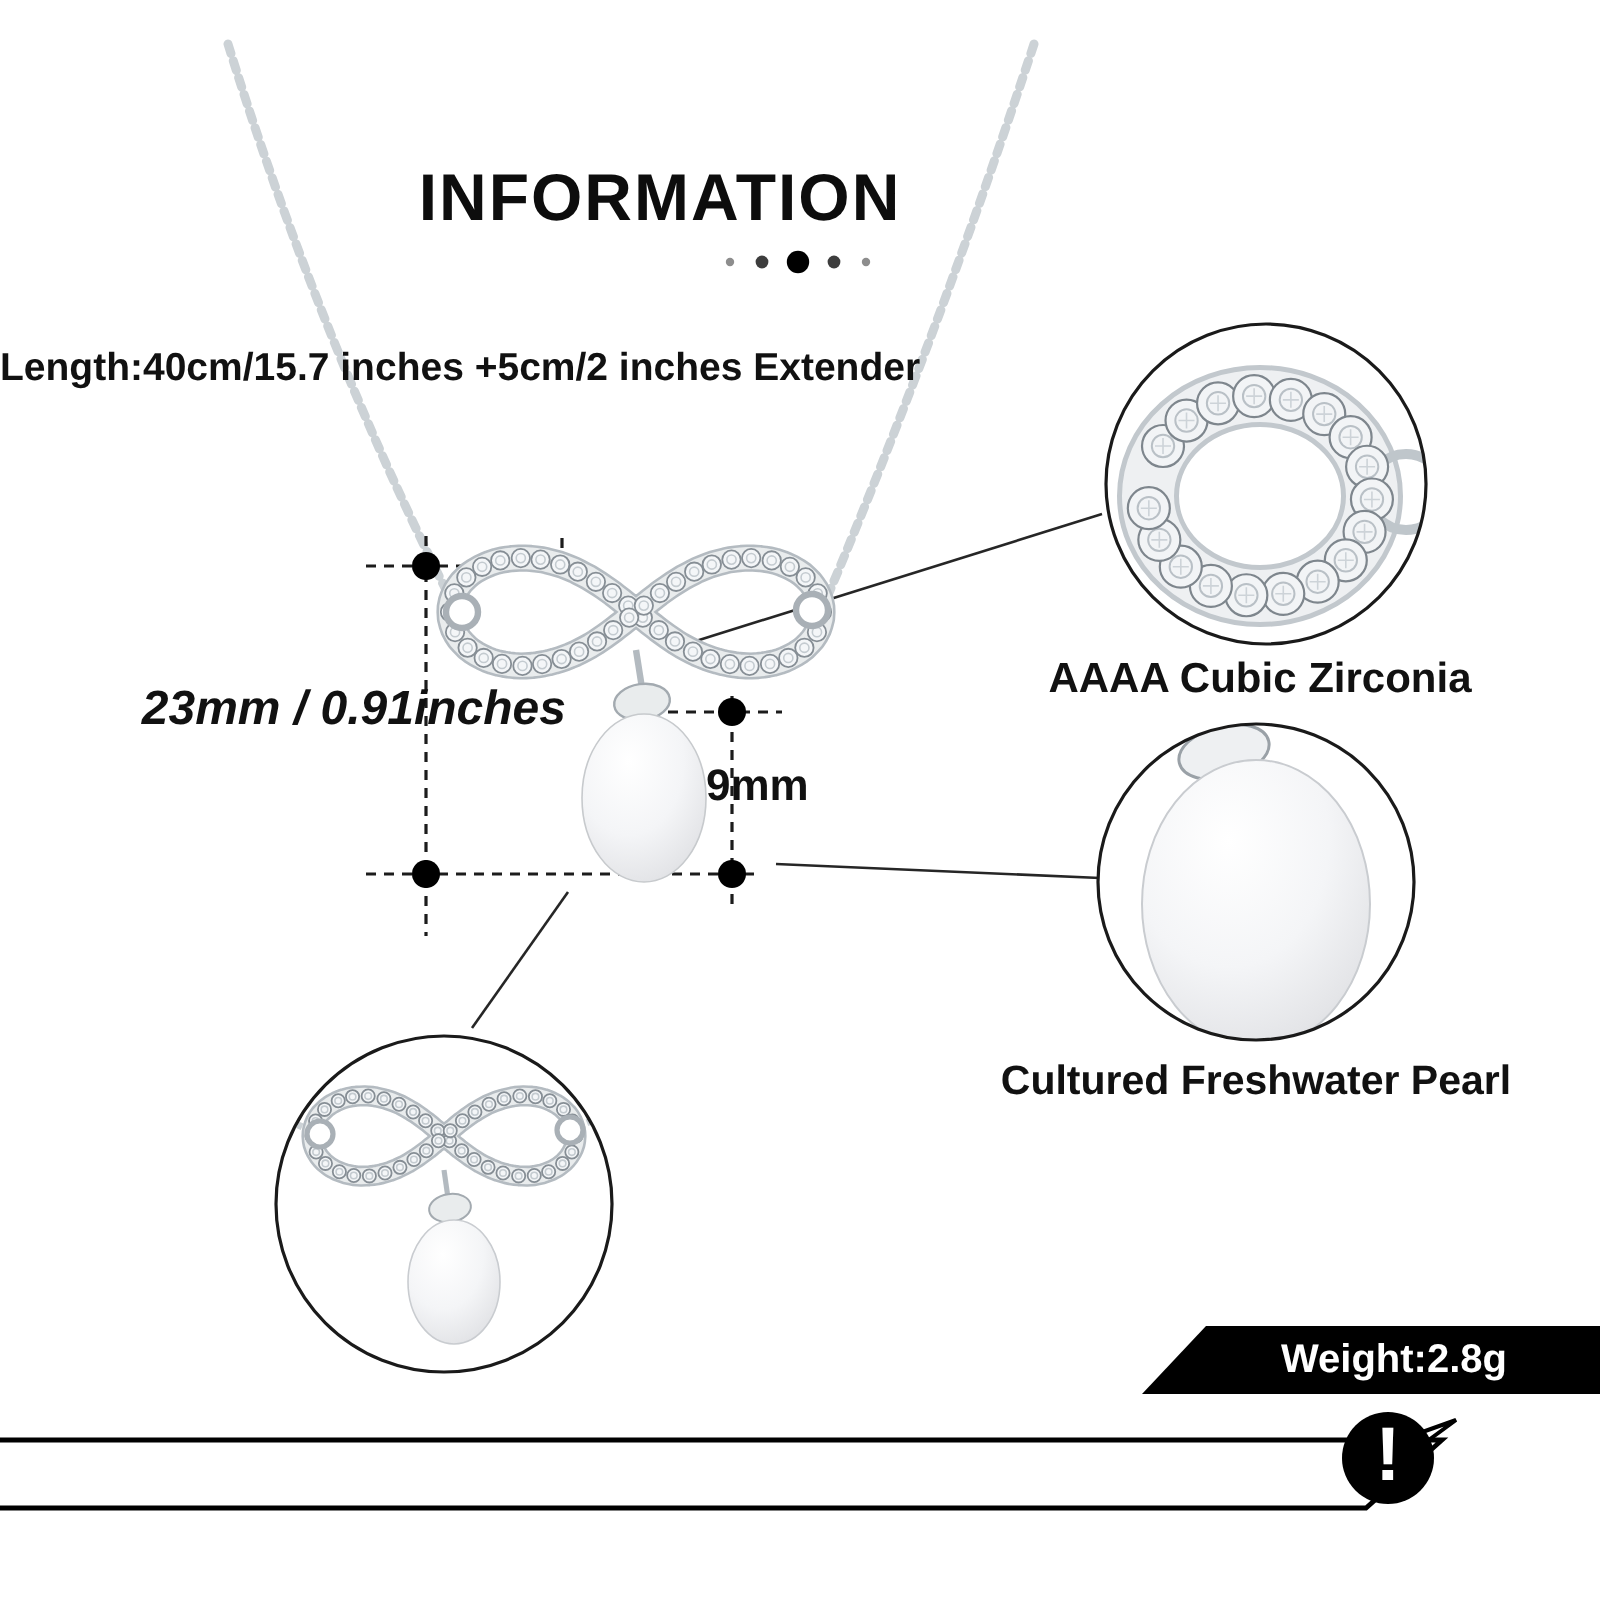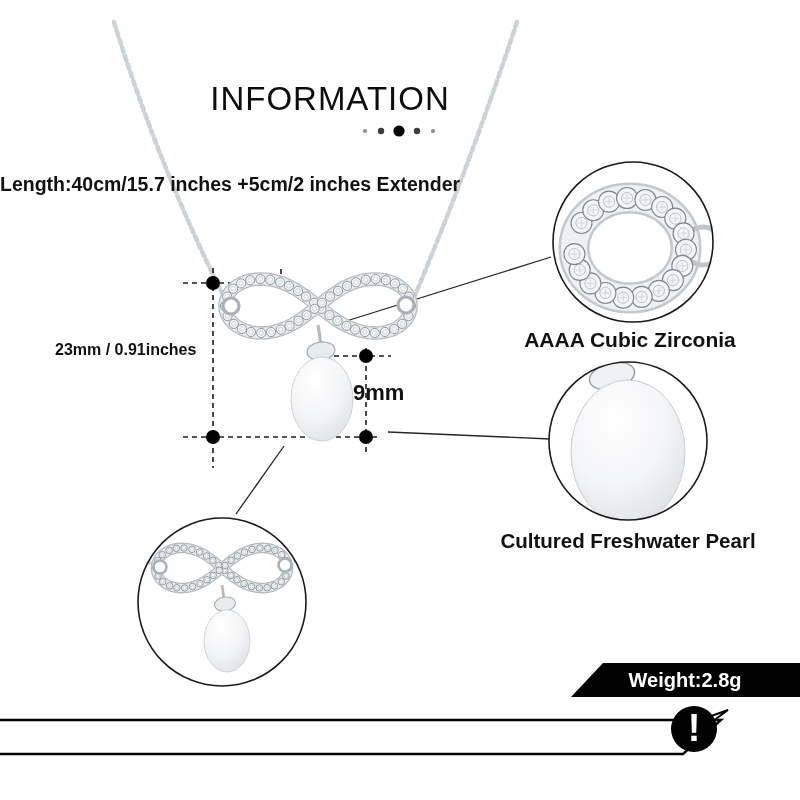--- a/index.html
+++ b/index.html
@@ -4,29 +4,29 @@
 <style>
   html,body{margin:0;padding:0;background:#fff;}
   #stage{
     position:relative;width:800px;height:800px;background:#ffffff;overflow:hidden;
     font-family:"Liberation Sans", sans-serif;color:#111;
   }
   #art{position:absolute;left:0;top:0;width:800px;height:800px;}
   .txt{position:absolute;font-weight:bold;color:#111;line-height:1.15;white-space:nowrap;}
   .title{
     left:0;top:80px;width:660px;text-align:center;
-    font-size:33px;font-weight:400;letter-spacing:1px;color:#0d0d0d;
+    font-size:33px;font-weight:700;letter-spacing:1px;color:#0d0d0d;
   }
   .length-label{left:0;top:173px;width:616px;text-align:left;font-size:19.5px;}
-  .m-pendant{left:55px;top:341px;width:228px;text-align:left;font-size:16px;}
+  .m-pendant{left:55px;top:341px;width:228px;text-align:right;font-size:24px;font-style:italic;}
   .m-pearl{left:353px;top:380px;font-size:22px;}
   .lbl-zirconia{left:445px;top:328px;width:370px;text-align:center;font-size:21px;}
   .lbl-pearl{left:443px;top:529px;width:370px;text-align:center;font-size:20.5px;}
   .lbl-silver{left:318px;top:606px;font-size:20.5px;}
-  .weight{left:586px;top:669px;width:198px;text-align:center;font-size:20px;color:#fff;}
+  .weight{left:598px;top:669px;width:198px;text-align:center;font-size:20px;color:#fff;}
   .notice{left:9px;top:726px;font-size:20px;color:#0a0a0a;}
   .excl{left:678px;top:704px;width:32px;height:48px;text-align:center;
         font-size:38px;color:#fff;line-height:48px;}
 </style>
 </head>
 <body>
 
 <div id="stage">
 
   <svg id="art" viewBox="0 0 800 800">

